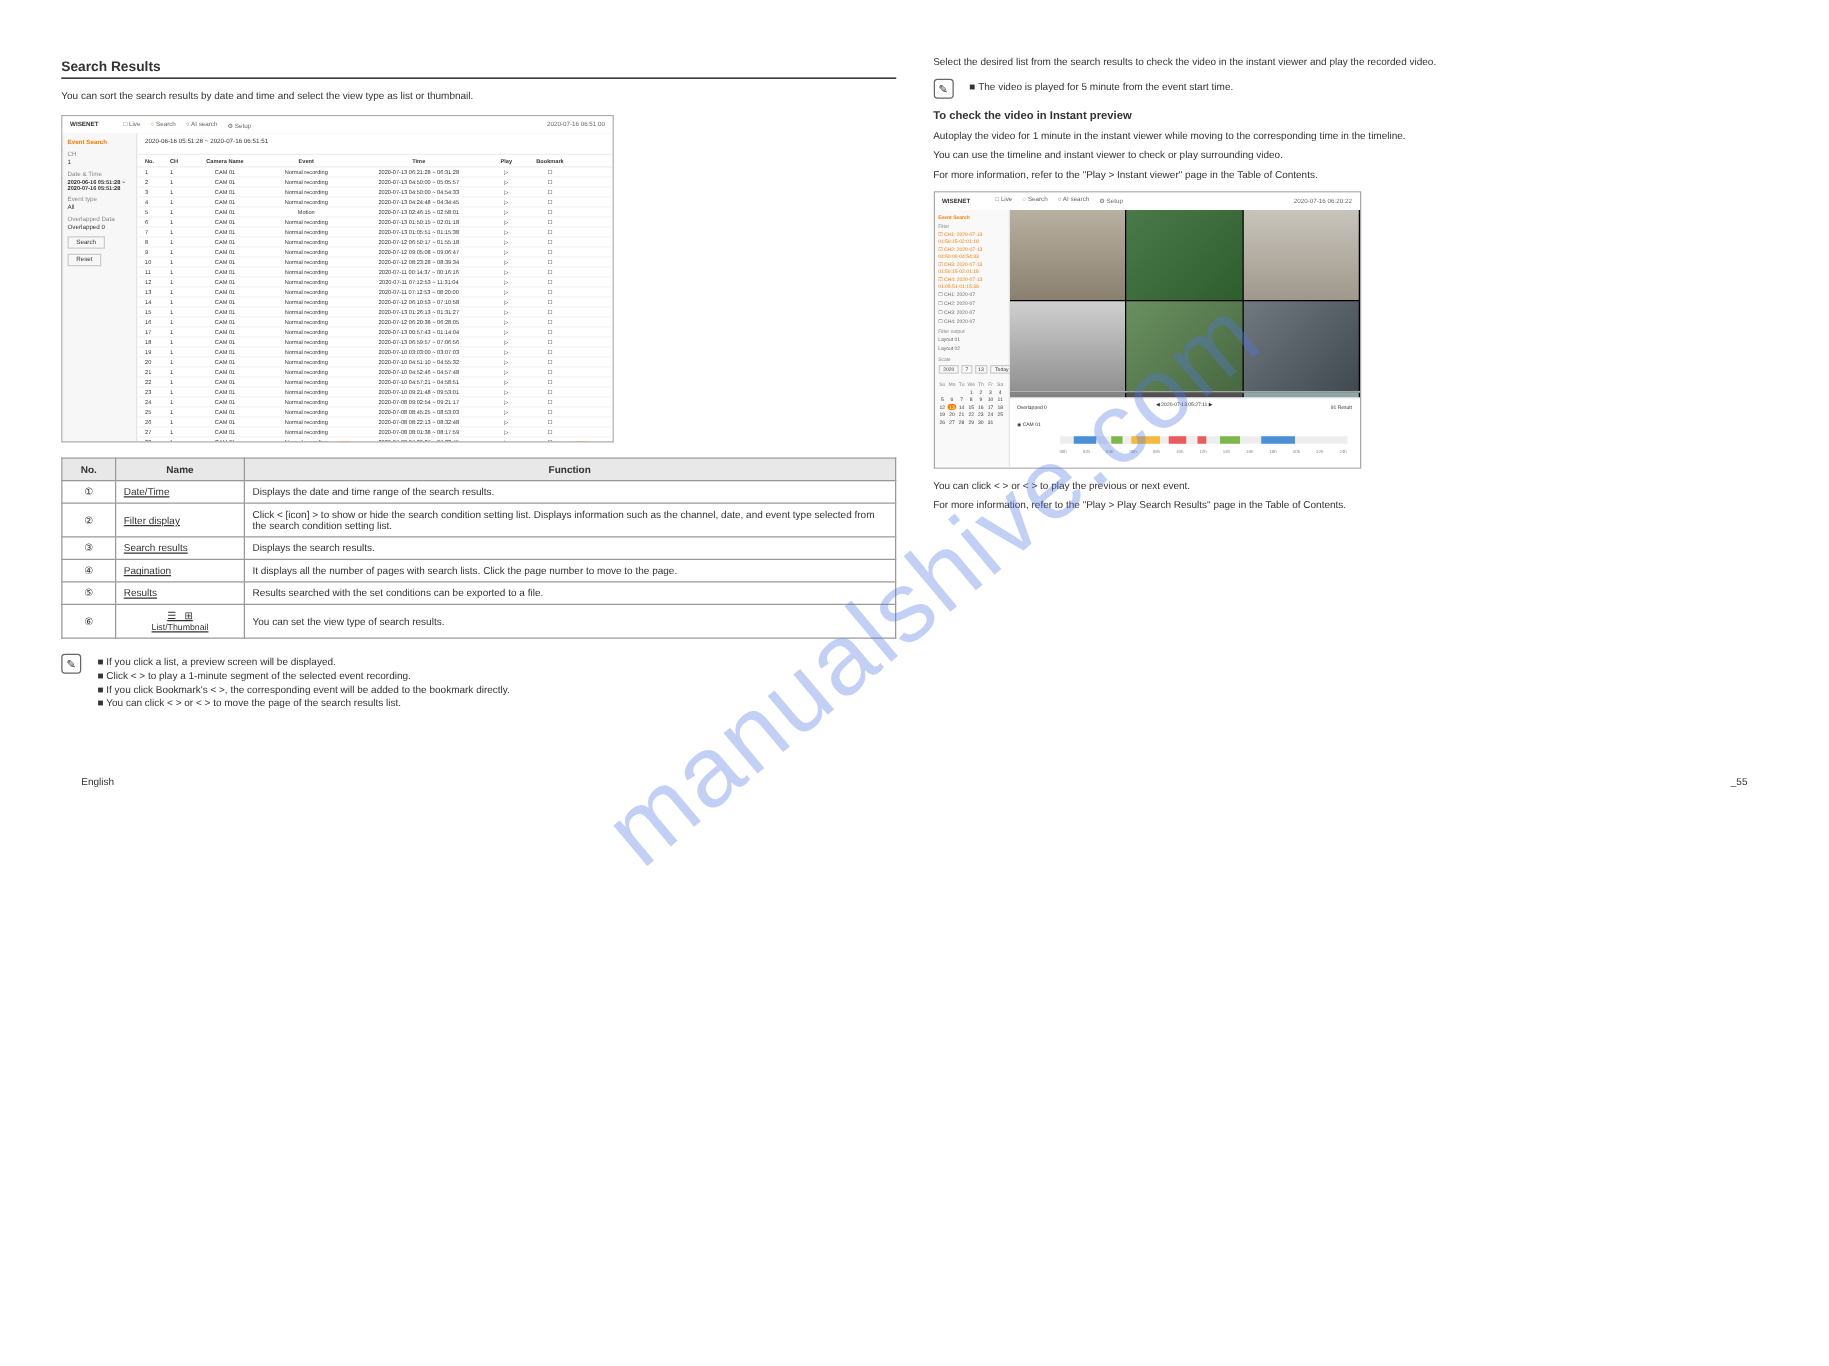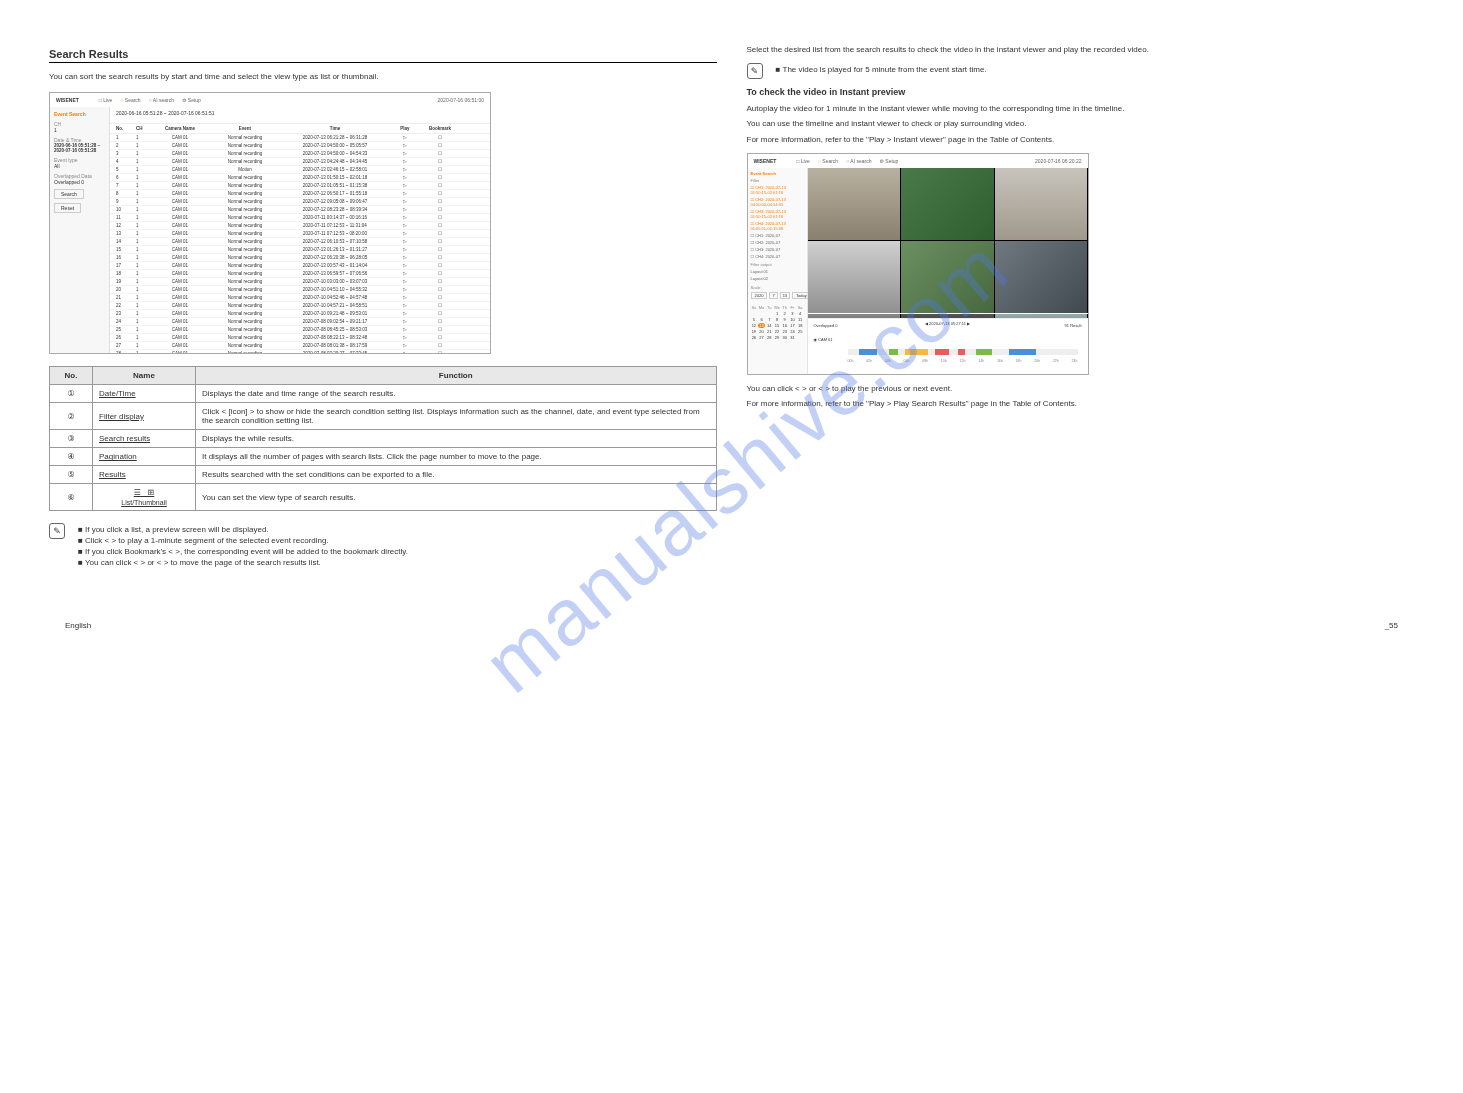--- a/index.html
+++ b/index.html
@@ -237,21 +237,21 @@
   </style>
 </head>
 <body>
 
 <div class="watermark">manualshive.com</div>
 
 <div class="page">
 
   <div class="col" style="position:relative;">
     <div class="section-title">Search Results</div>
-    <div class="body-text">You can sort the search results by start and time and select the view type as list or thumbnail.</div>
+    <div class="body-text">You can sort the search results by date and time and select the view type as list or thumbnail.</div>
 
     <div class="ui-screenshot">
 
       <div class="callout-line-h" style="top:27px;left:-4px;width:68px;"></div>
 
       <div class="callout-line-h" style="top:49px;left:-4px;width:14px;"></div>
 
       <div class="callout-num" style="bottom:-4px;left:220px;">4</div>
       <div class="callout-num" style="bottom:-4px;right:20px;">5</div>
 
@@ -567,21 +567,21 @@
             <td>Displays the date and time range of the search results.</td>
           </tr>
           <tr>
             <td class="num">②</td>
             <td class="name">Filter display</td>
             <td>Click &lt;   [icon]   &gt; to show or hide the search condition setting list. Displays information such as the channel, date, and event type selected from the search condition setting list.</td>
           </tr>
           <tr>
             <td class="num">③</td>
             <td class="name">Search results</td>
-            <td>Displays the while results.</td>
+            <td>Displays the search results.</td>
           </tr>
           <tr>
             <td class="num">④</td>
             <td class="name">Pagination</td>
             <td>It displays all the number of pages with search lists. Click the page number to move to the page.</td>
           </tr>
           <tr>
             <td class="num">⑤</td>
             <td class="name">Results</td>
             <td>Results searched with the set conditions can be exported to a file.</td>

